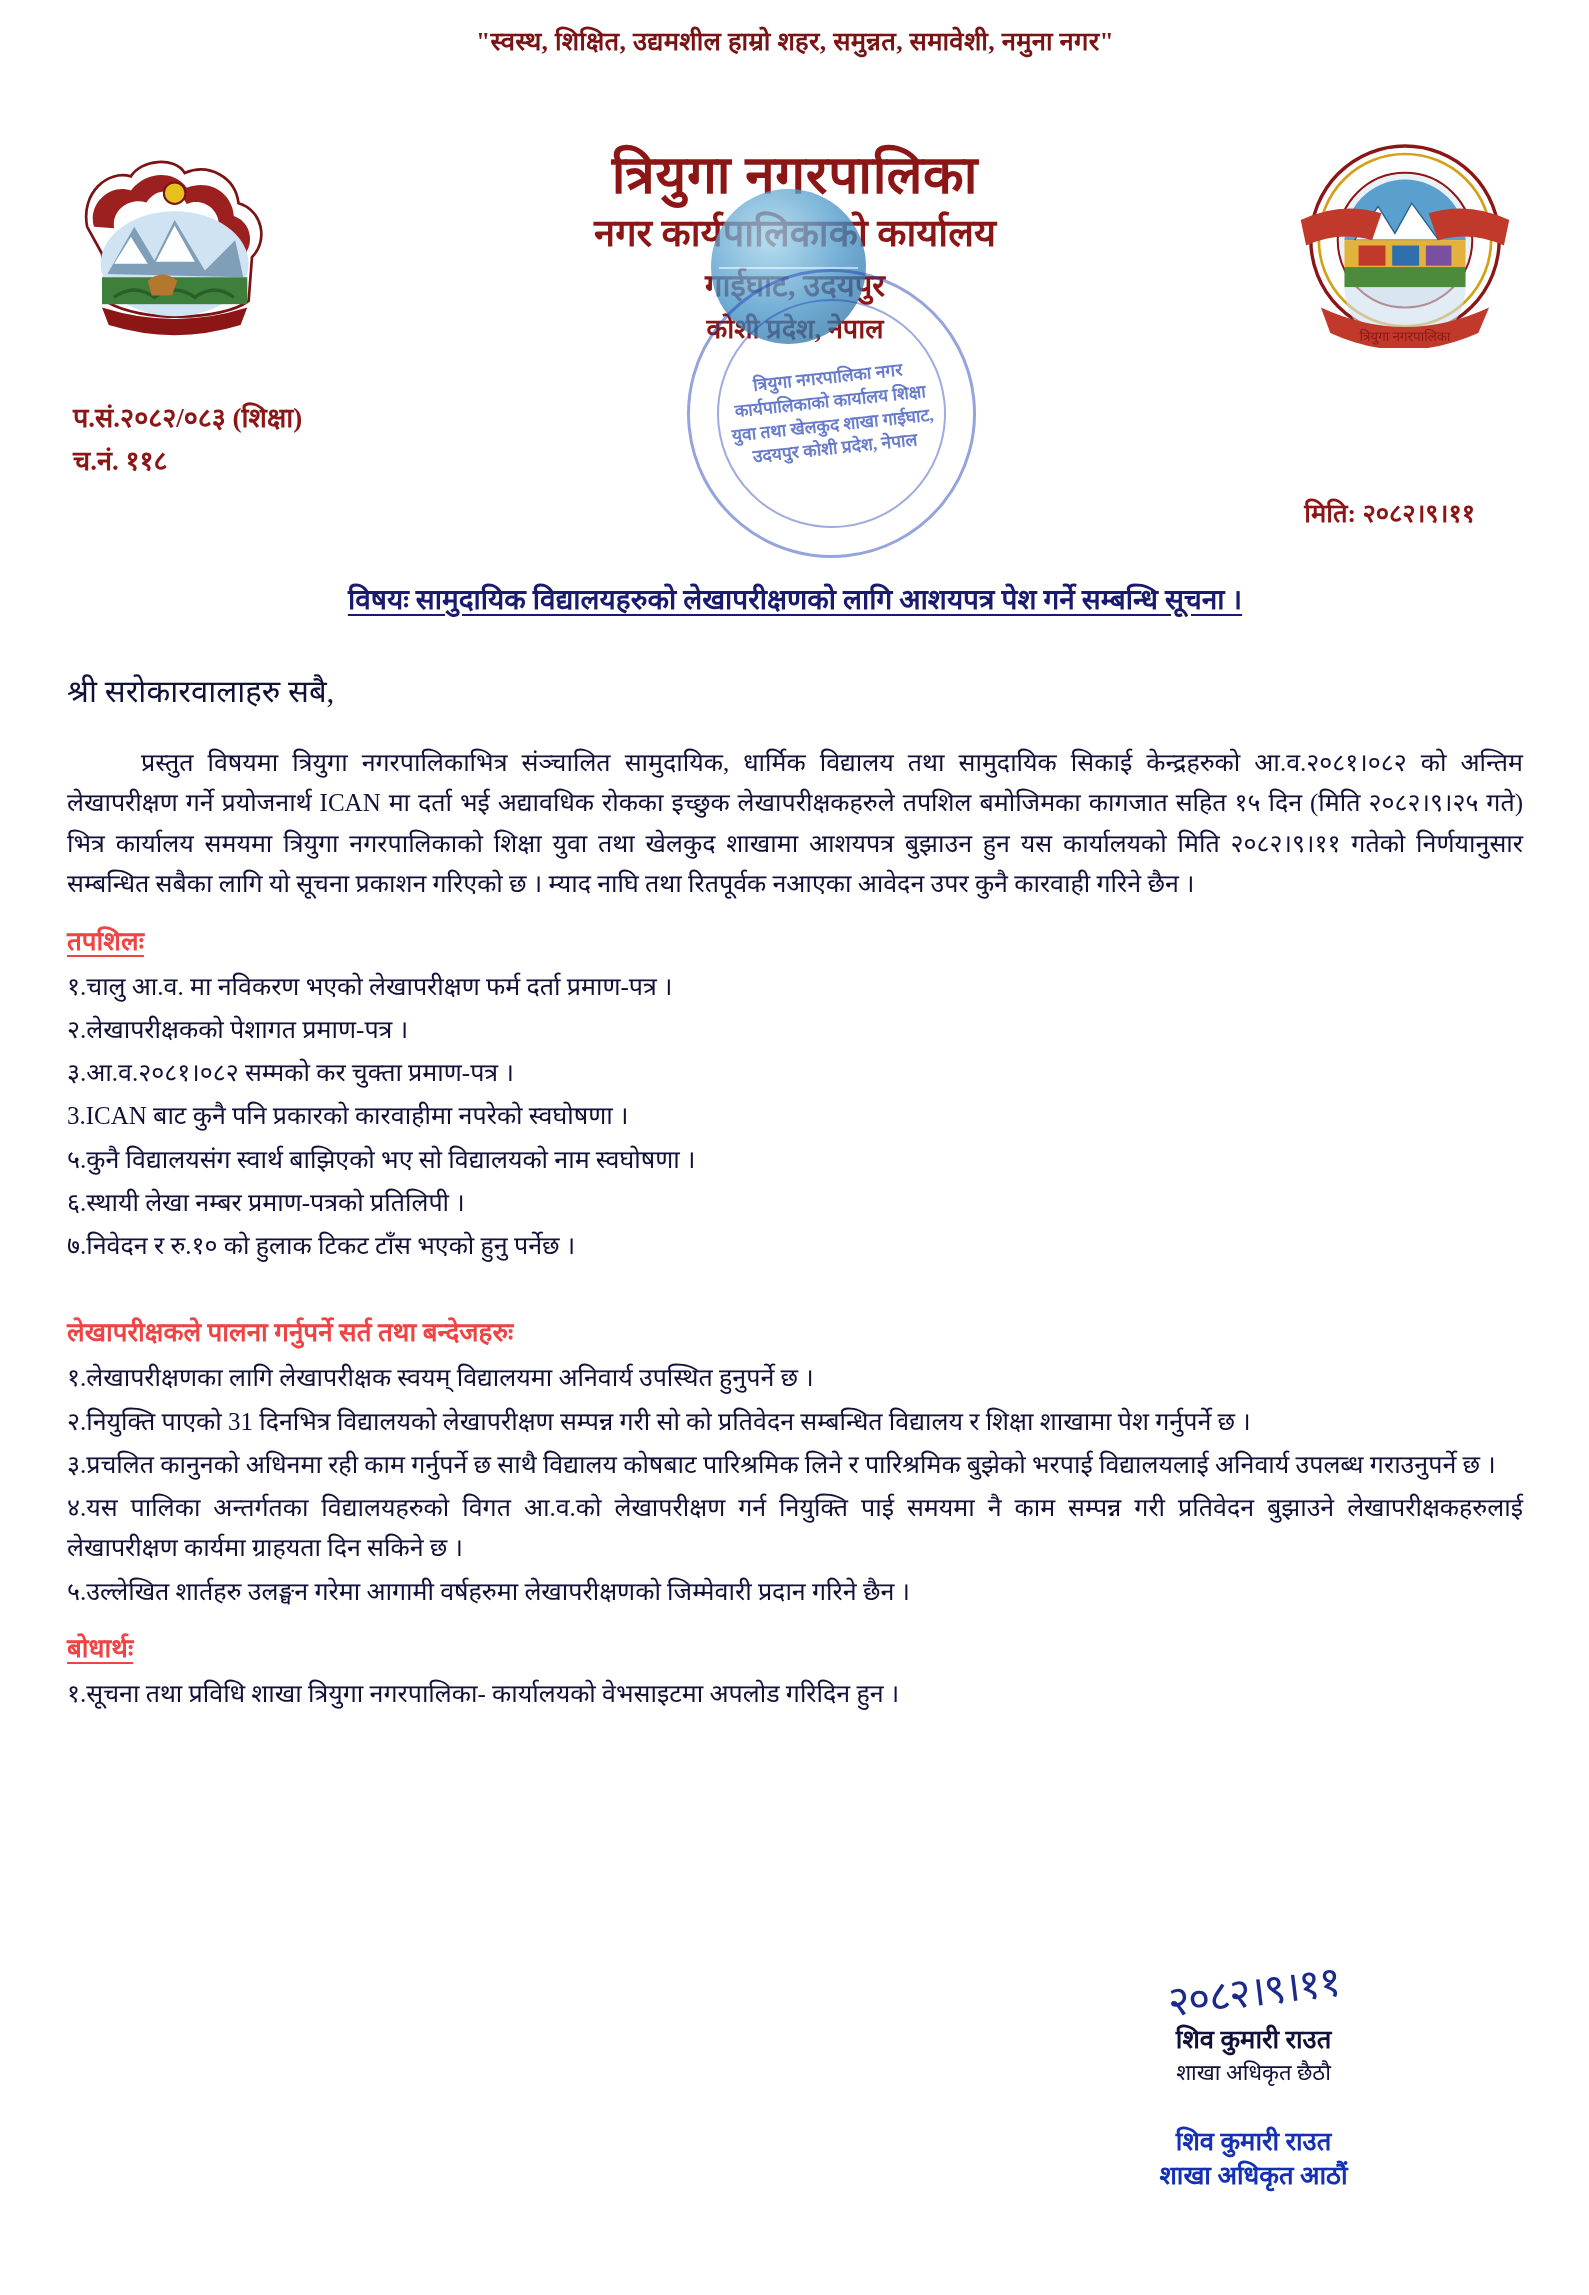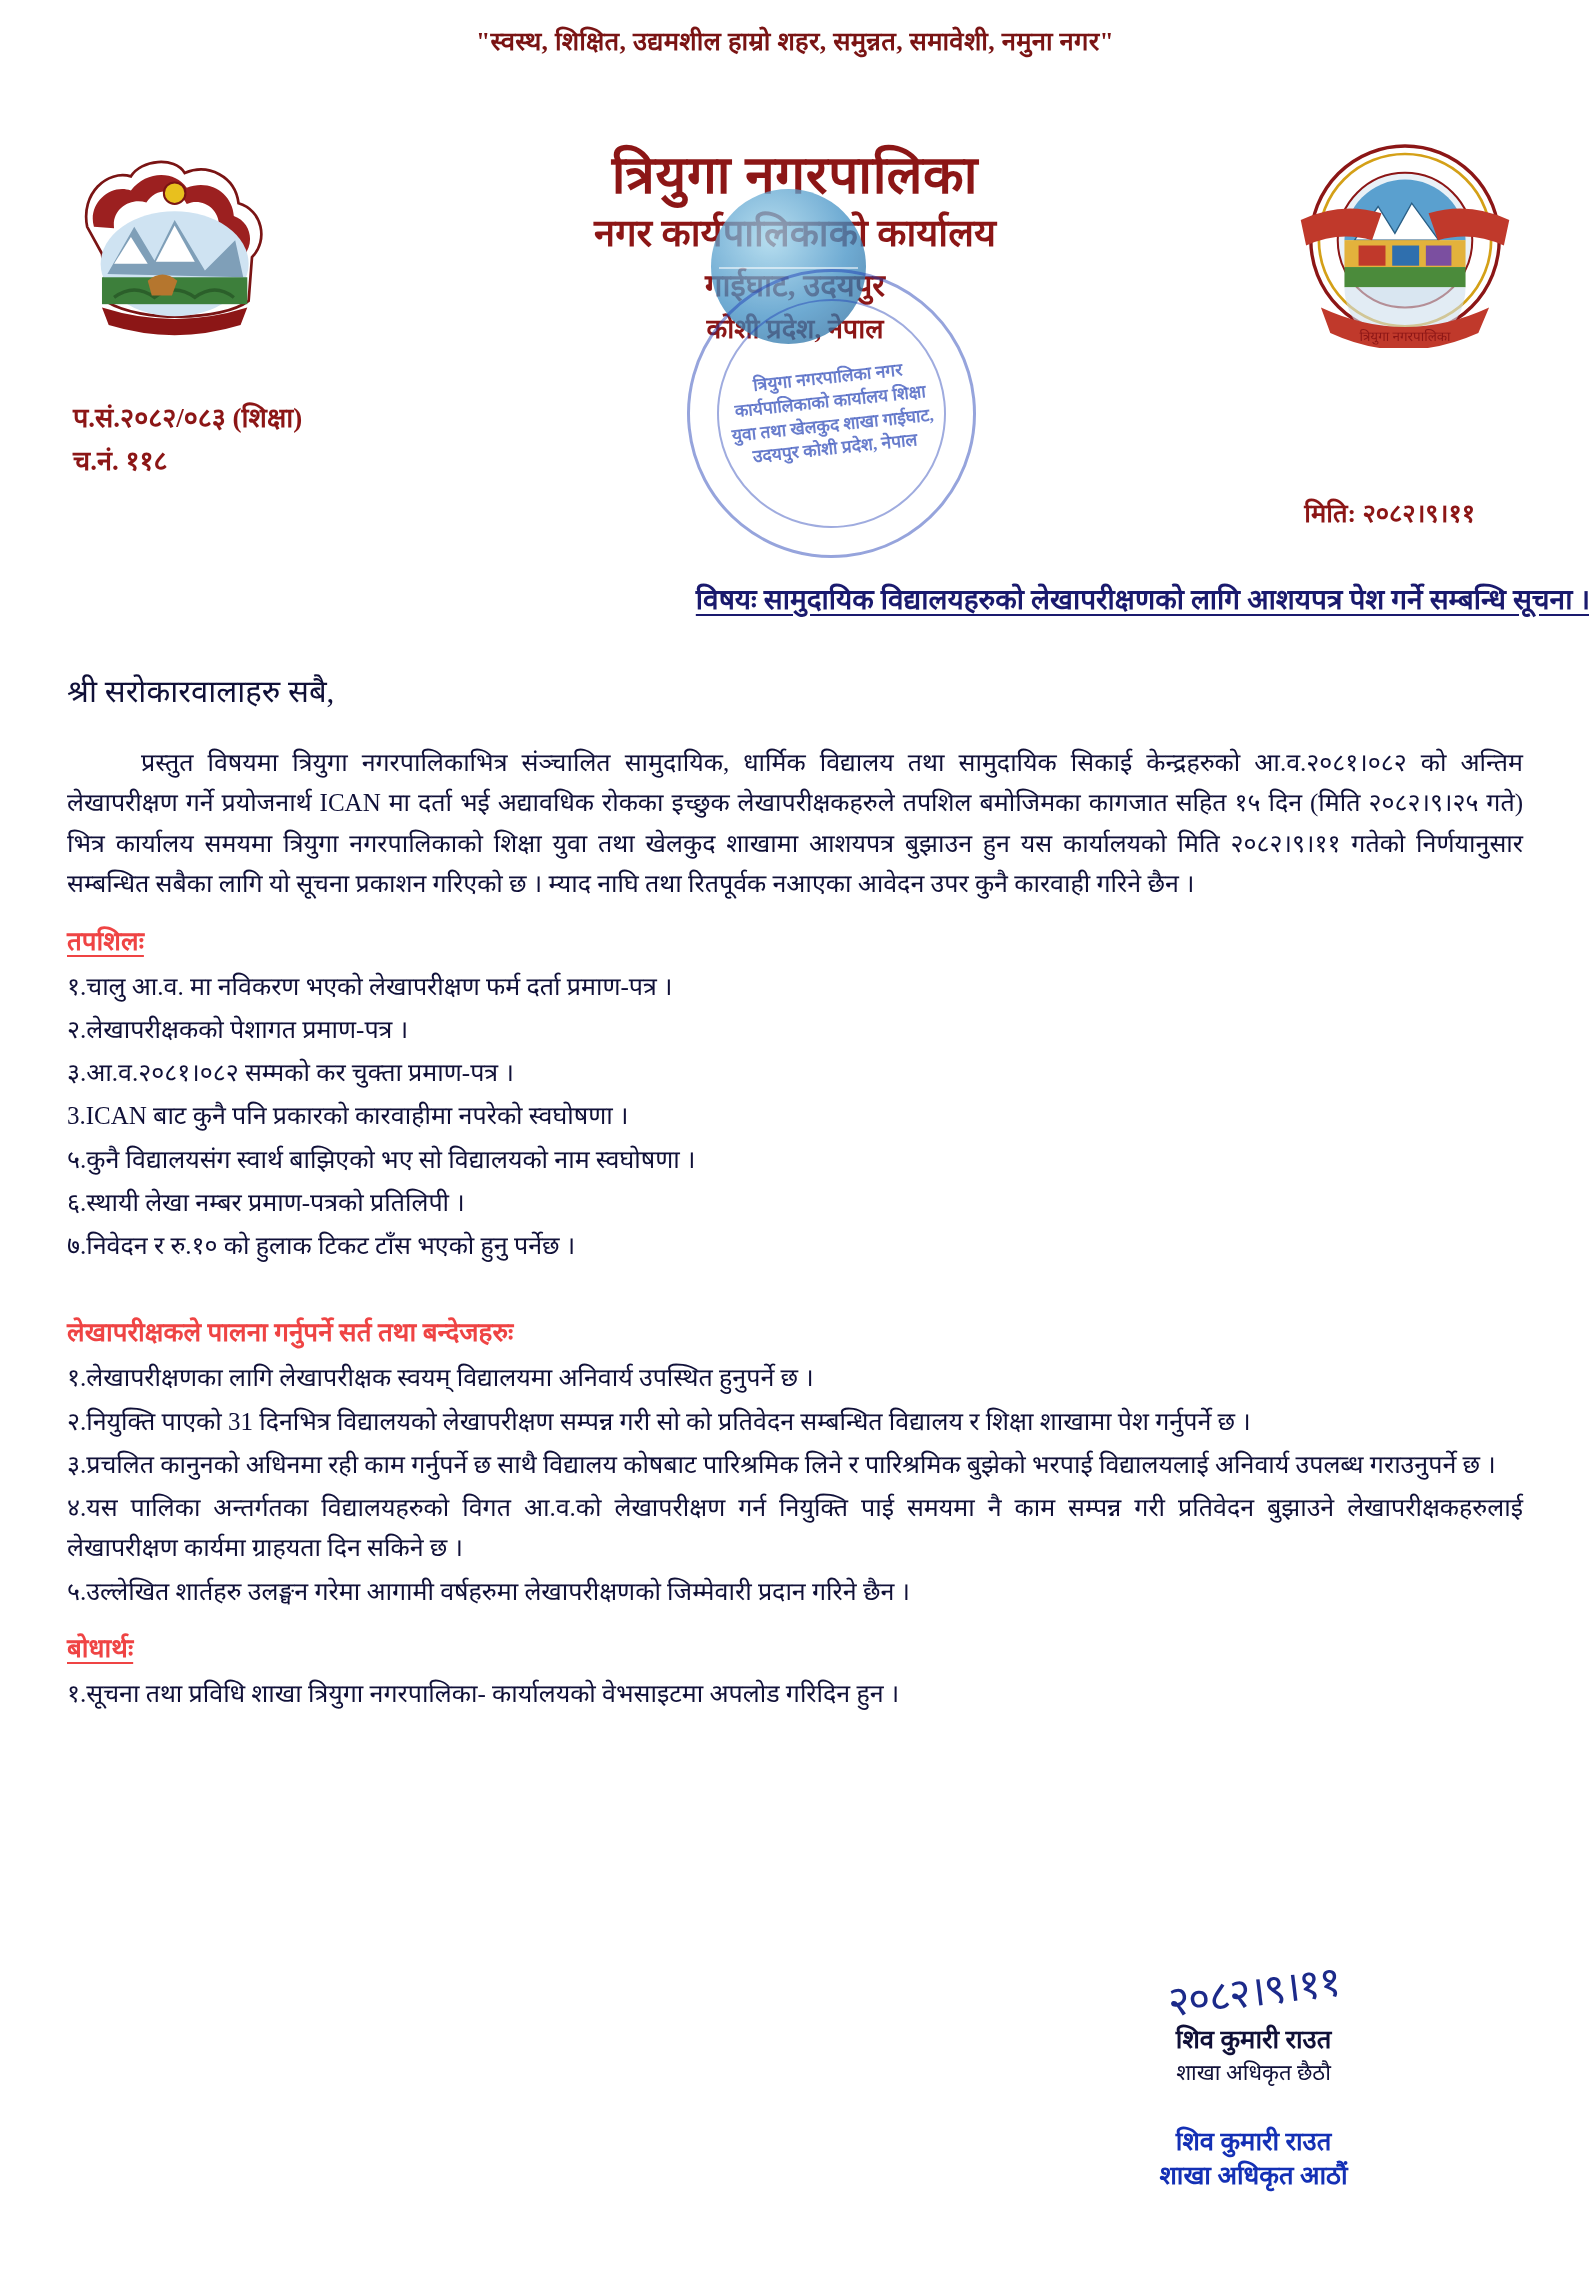--- a/index.html
+++ b/index.html
@@ -106,21 +106,21 @@
     font-size: 25.6px;
     font-weight: bold;
   }
 
   
   .subject {
     position: absolute;
     left: 0;
     right: 0;
     top: 579px;
-    text-align: right;
+    text-align: center;
     font-size: 28px;
     font-weight: bold;
     color: #1a1a6e;
   }
   .subject span {
     text-decoration: underline;
     text-underline-offset: 5.4px;
   }
 
   

